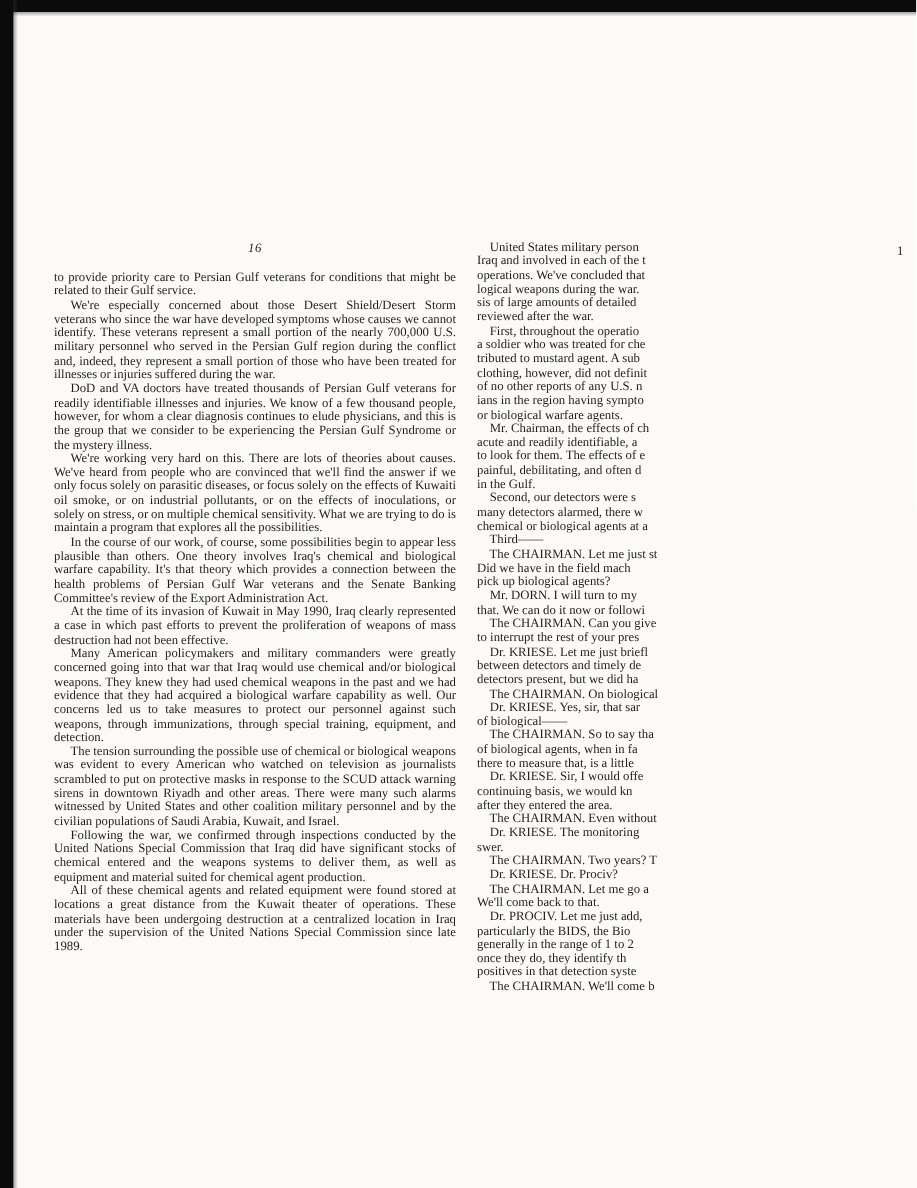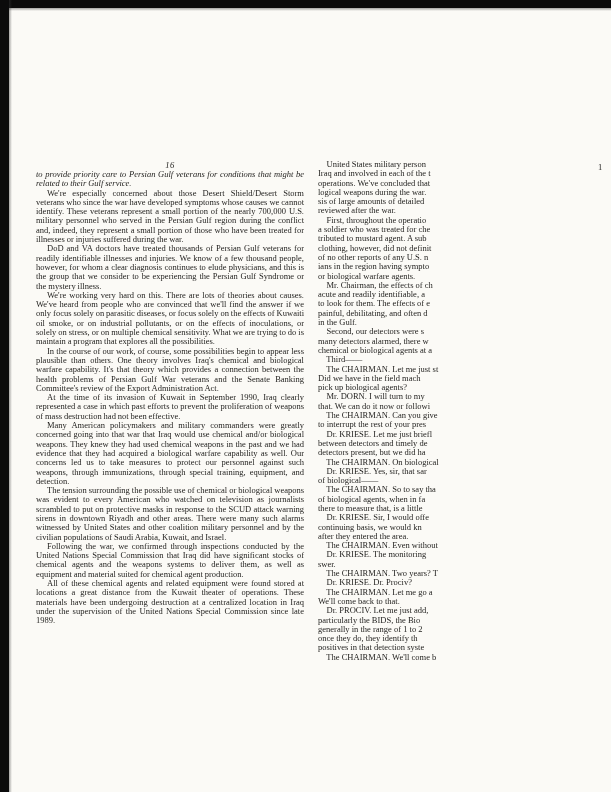--- a/index.html
+++ b/index.html
@@ -51,42 +51,41 @@
     width: 268px;
   }
   .page-right {
     left: 318px;
     width: 420px;
   }
   .page-number {
     text-align: center;
     font-size: 8.5px;
     letter-spacing: .5px;
-    margin-bottom: 0;
+    margin-bottom: 10px;
     font-style: italic;
   }
   .page-number-partial {
     position: absolute;
     top: 2px;
     left: 280px;
     font-size: 8.5px;
   }
   .text-block {
     font-size: 8.5px;
     line-height: 9.3px;
   }
   .para {
     margin: 0;
     text-align: justify;
     text-indent: 11px;
     word-spacing: -0.2px;
   }
   .para.no-indent {
     text-indent: 0;
-    font-style: italic;
   }
   .line {
     white-space: pre;
     overflow: hidden;
   }
 </style>
 </head>
 <body>
 
 <div class="screen">
@@ -96,24 +95,24 @@
   <div class="edge-left-shadow"></div>
 
   <div class="page page-left">
     <div class="page-number">16</div>
     <div class="text-block">
         <div class="para no-indent">to provide priority care to Persian Gulf veterans for conditions that might be related to their Gulf service.</div>
         <div class="para">We're especially concerned about those Desert Shield/Desert Storm veterans who since the war have developed symptoms whose causes we cannot identify. These veterans represent a small portion of the nearly 700,000 U.S. military personnel who served in the Persian Gulf region during the conflict and, indeed, they represent a small portion of those who have been treated for illnesses or injuries suffered during the war.</div>
         <div class="para">DoD and VA doctors have treated thousands of Persian Gulf veterans for readily identifiable illnesses and injuries. We know of a few thousand people, however, for whom a clear diagnosis continues to elude physicians, and this is the group that we consider to be experiencing the Persian Gulf Syndrome or the mystery illness.</div>
         <div class="para">We're working very hard on this. There are lots of theories about causes. We've heard from people who are convinced that we'll find the answer if we only focus solely on parasitic diseases, or focus solely on the effects of Kuwaiti oil smoke, or on industrial pollutants, or on the effects of inoculations, or solely on stress, or on multiple chemical sensitivity. What we are trying to do is maintain a program that explores all the possibilities.</div>
         <div class="para">In the course of our work, of course, some possibilities begin to appear less plausible than others. One theory involves Iraq's chemical and biological warfare capability. It's that theory which provides a connection between the health problems of Persian Gulf War veterans and the Senate Banking Committee's review of the Export Administration Act.</div>
-        <div class="para">At the time of its invasion of Kuwait in September 1990, Iraq clearly represented a case in which past efforts to prevent the proliferation of weapons of mass destruction had not been effective.</div>
+        <div class="para">At the time of its invasion of Kuwait in May 1990, Iraq clearly represented a case in which past efforts to prevent the proliferation of weapons of mass destruction had not been effective.</div>
         <div class="para">Many American policymakers and military commanders were greatly concerned going into that war that Iraq would use chemical and/or biological weapons. They knew they had used chemical weapons in the past and we had evidence that they had acquired a biological warfare capability as well. Our concerns led us to take measures to protect our personnel against such weapons, through immunizations, through special training, equipment, and detection.</div>
         <div class="para">The tension surrounding the possible use of chemical or biological weapons was evident to every American who watched on television as journalists scrambled to put on protective masks in response to the SCUD attack warning sirens in downtown Riyadh and other areas. There were many such alarms witnessed by United States and other coalition military personnel and by the civilian populations of Saudi Arabia, Kuwait, and Israel.</div>
-        <div class="para">Following the war, we confirmed through inspections conducted by the United Nations Special Commission that Iraq did have significant stocks of chemical agents and the weapons systems to deliver them, as well as equipment and material suited for chemical agent production.</div>
+        <div class="para">Following the war, we confirmed through inspections conducted by the United Nations Special Commission that Iraq did have significant stocks of chemical entered and the weapons systems to deliver them, as well as equipment and material suited for chemical agent production.</div>
         <div class="para">All of these chemical agents and related equipment were found stored at locations a great distance from the Kuwait theater of operations. These materials have been undergoing destruction at a centralized location in Iraq under the supervision of the United Nations Special Commission since late 1989.</div>
       </div>
   </div>
 
   <div class="page page-right">
     <div class="page-number-partial">1</div>
     <div class="text-block">
         <div class="line">    United States military person</div>
         <div class="line">Iraq and involved in each of the t</div>
         <div class="line">operations. We've concluded that</div>

